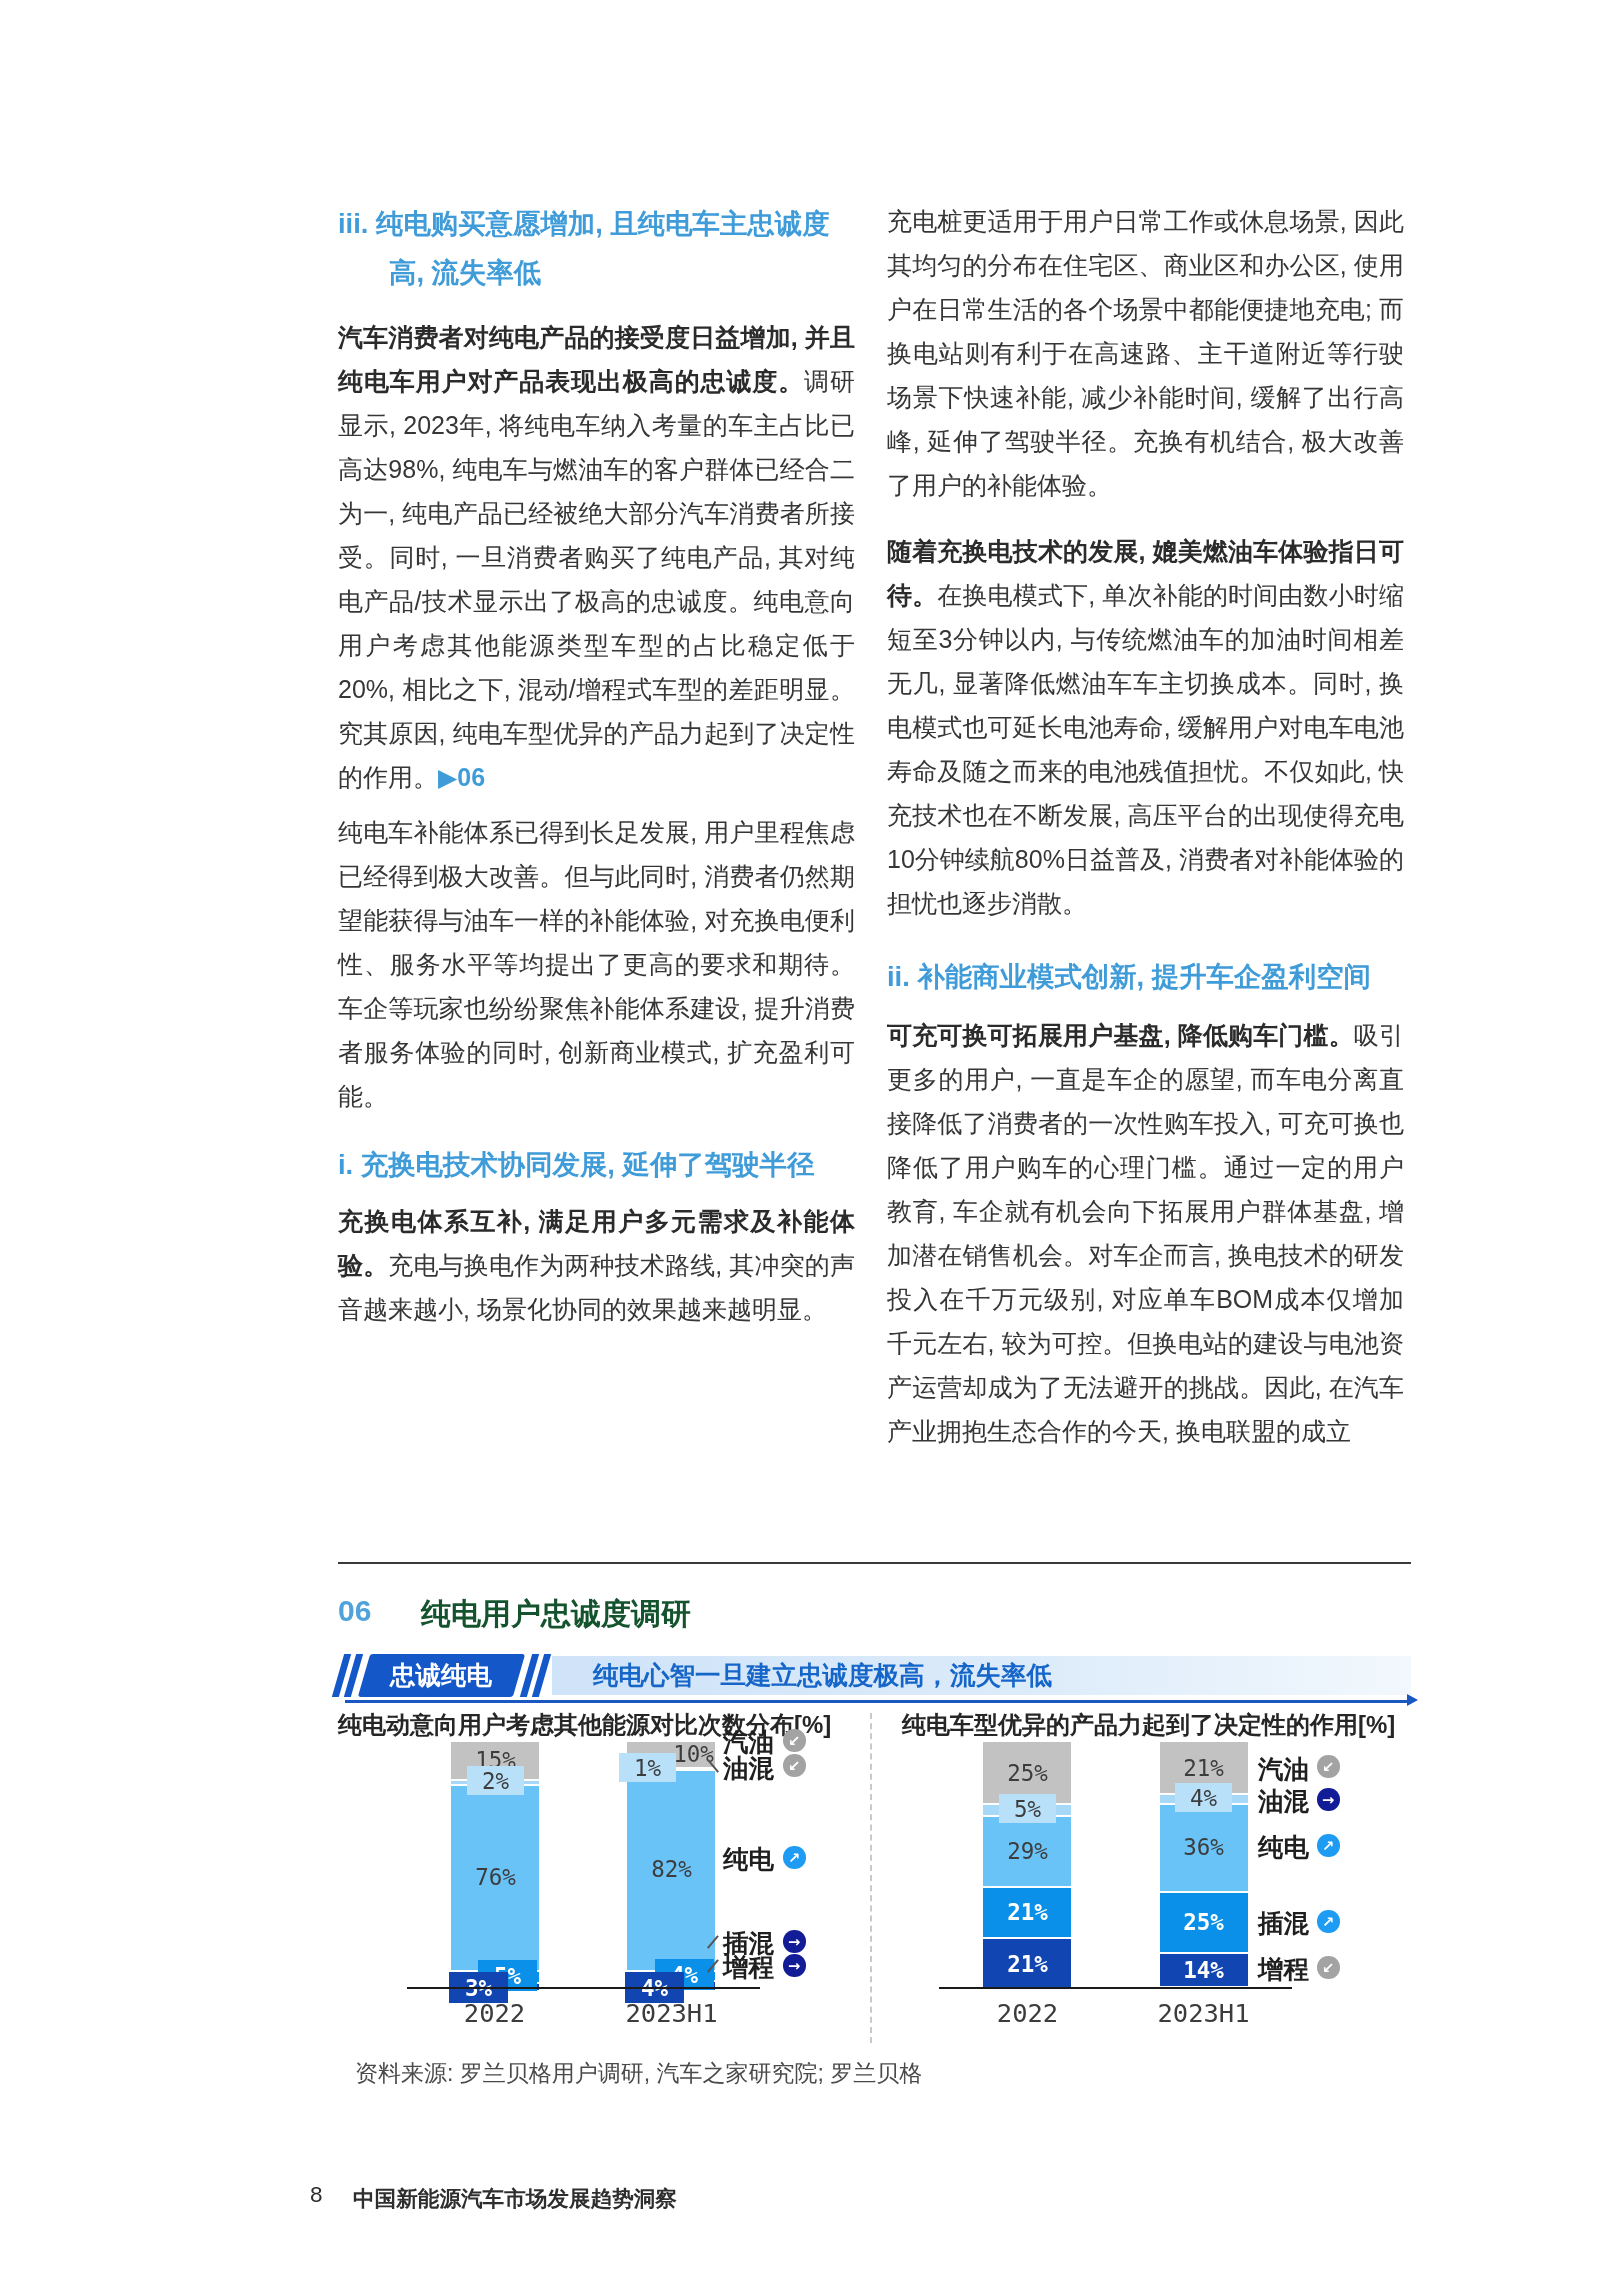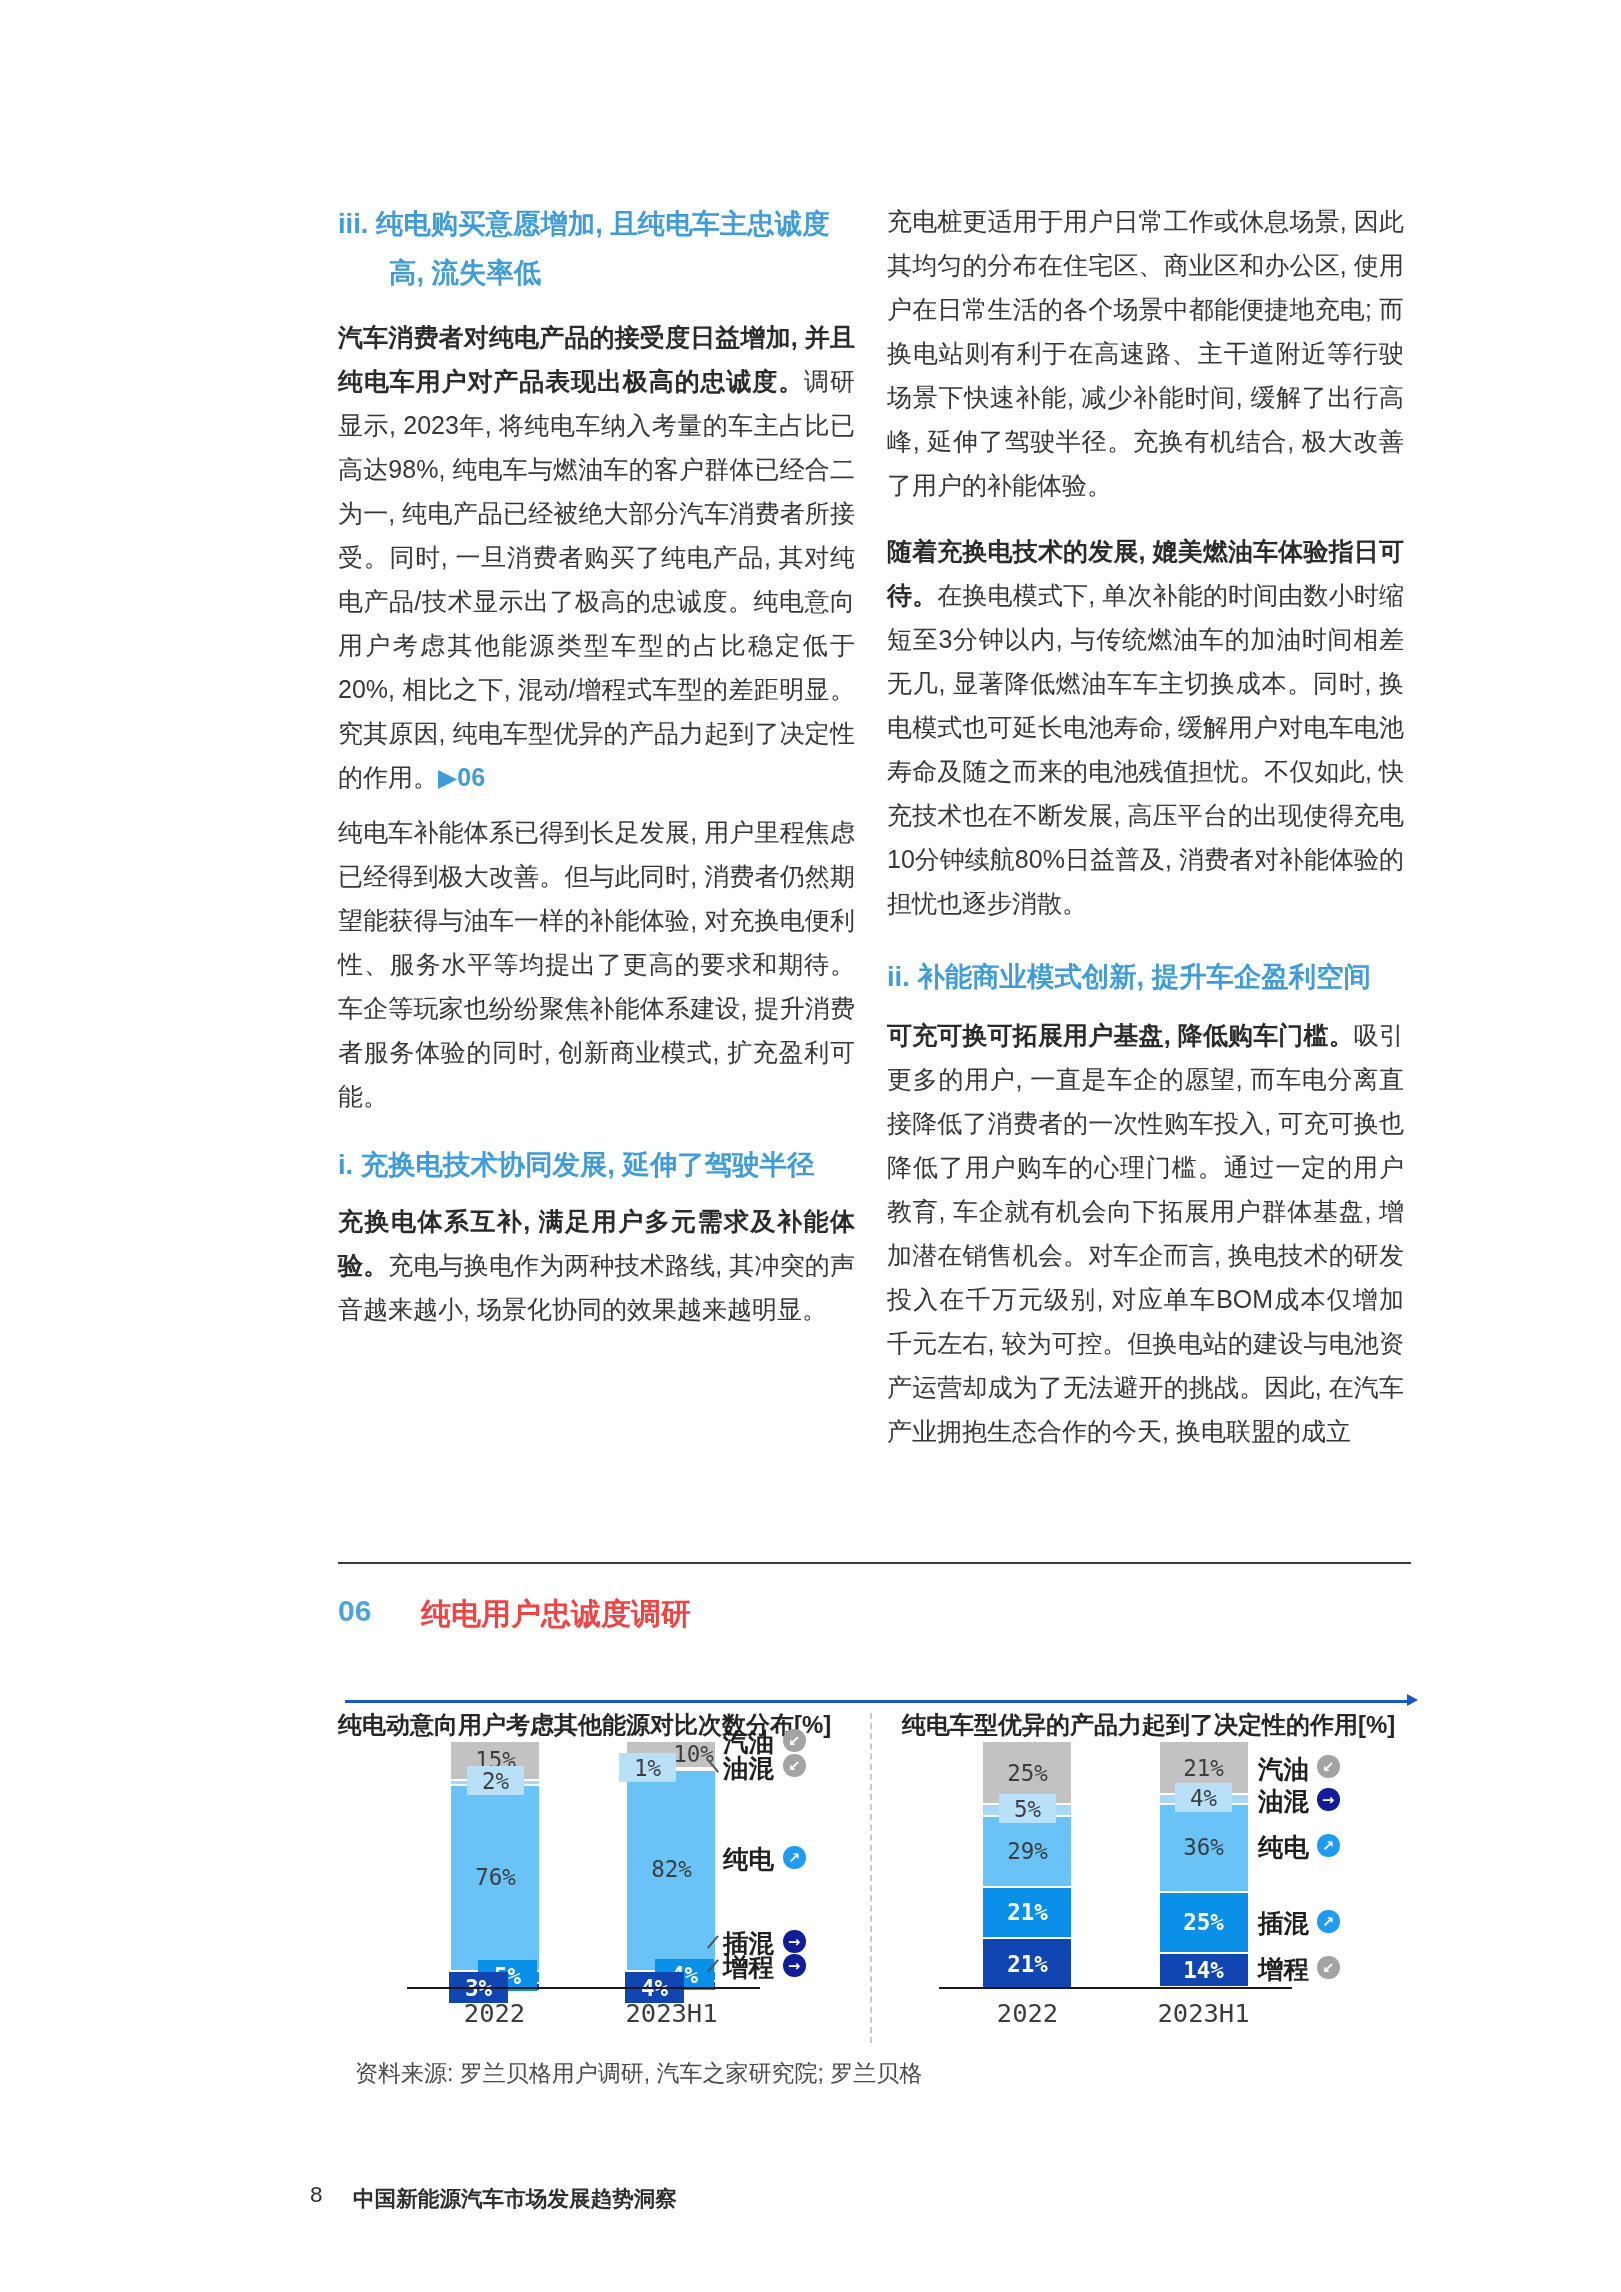--- a/index.html
+++ b/index.html
@@ -21,21 +21,21 @@
   .mt-p2{margin-top:11.8px !important;}
   .mt-h3{margin-top:21.6px !important;}
   .mt-p3{margin-top:9.8px !important;}
   .mt-rp2{margin-top:21.6px !important;}
   .mt-rh2{margin-top:27.4px !important;}
   .mt-rp3{margin-top:11.8px !important;}
   .ref{color:#3f9cd9;font-weight:bold;white-space:nowrap;}
   
   .rule{position:absolute;left:338px;top:1562px;width:1073px;height:2px;background:#3a3a3a;}
   .ex-num{position:absolute;left:338px;top:1594px;font-size:30px;font-weight:bold;color:#4fa2da;}
-  .ex-title{position:absolute;left:421px;top:1594px;font-size:30px;font-weight:bold;color:#ef4444;}
+  .ex-title{position:absolute;left:421px;top:1594px;font-size:30px;font-weight:bold;color:#14532d;}
   .banner{position:absolute;left:338px;top:1654px;width:1073px;height:43px;}
   .stripe{position:absolute;top:0;width:6.9px;height:43px;background:#1457c8;transform:skewX(-16deg);}
   .badge{position:absolute;left:25.5px;top:0;width:155px;height:43px;background:#1457c8;
          transform:skewX(-16deg);border-radius:2.9px;}
   .badge-text{position:absolute;left:25.5px;top:0;width:155px;height:43px;display:flex;
          align-items:center;justify-content:center;color:#fff;font-weight:bold;font-size:25.5px;}
   .strip{position:absolute;left:214px;top:2px;right:0;height:39px;
          background:linear-gradient(90deg,#cfe3f9 0%,#dcebfa 55%,#f2f8fd 100%);
          display:flex;align-items:center;}
   .strip-text{margin-left:41px;color:#1566c8;font-weight:bold;font-size:25.5px;}
@@ -82,20 +82,31 @@
     <p>充电桩更适用于用户日常工作或休息场景, 因此其均匀的分布在住宅区、商业区和办公区, 使用户在日常生活的各个场景中都能便捷地充电; 而换电站则有利于在高速路、主干道附近等行驶场景下快速补能, 减少补能时间, 缓解了出行高峰, 延伸了驾驶半径。充换有机结合, 极大改善了用户的补能体验。</p>
     <p class="mt-rp2"><b>随着充换电技术的发展, 媲美燃油车体验指日可待。</b><span>在换电模式下, 单次补能的时间由数小时缩短至3分钟以内, 与传统燃油车的加油时间相差无几, 显著降低燃油车车主切换成本。同时, 换电模式也可延长电池寿命, 缓解用户对电车电池寿命及随之而来的电池残值担忧。不仅如此, 快充技术也在不断发展, 高压平台的出现使得充电10分钟续航80%日益普及, 消费者对补能体验的担忧也逐步消散。</span></p>
     <h3 class="h-blue mt-rh2">ii. 补能商业模式创新, 提升车企盈利空间</h3>
     <p class="mt-rp3"><b>可充可换可拓展用户基盘, 降低购车门槛。</b><span>吸引更多的用户, 一直是车企的愿望, 而车电分离直接降低了消费者的一次性购车投入, 可充可换也降低了用户购车的心理门槛。通过一定的用户教育, 车企就有机会向下拓展用户群体基盘, 增加潜在销售机会。对车企而言, 换电技术的研发投入在千万元级别, 对应单车BOM成本仅增加千元左右, 较为可控。但换电站的建设与电池资产运营却成为了无法避开的挑战。因此, 在汽车产业拥抱生态合作的今天, 换电联盟的成立</span></p>
   </div>
 
   <div class="rule"></div>
   <div class="ex-num">06</div>
   <div class="ex-title">纯电用户忠诚度调研</div>
 
+  <div class="banner">
+    <div class="stripe" style="left:0;"></div>
+    <div class="stripe" style="left:11.8px;"></div>
+    <div class="badge"></div>
+    <div class="badge-text">忠诚纯电</div>
+    <div class="stripe" style="left:188px;"></div>
+    <div class="stripe" style="left:200px;"></div>
+    <div class="strip">
+      <span class="strip-text">纯电心智一旦建立忠诚度极高，流失率低</span>
+    </div>
+  </div>
   <div class="underline"></div>
   <div class="underline-arrow"></div>
 
   <div class="subtitle" style="left:338px;">纯电动意向用户考虑其他能源对比次数分布[%]</div>
   <div class="subtitle" style="left:902px;">纯电车型优异的产品力起到了决定性的作用[%]</div>
   <div class="divider"></div>
 
   <div id="charts">
       <div class="bar" style="left: 451px; top: 1742px; width: 88px; height: 245px;">
         <div class="seg" style="height: 37px; background: rgb(194, 194, 194);"></div>

